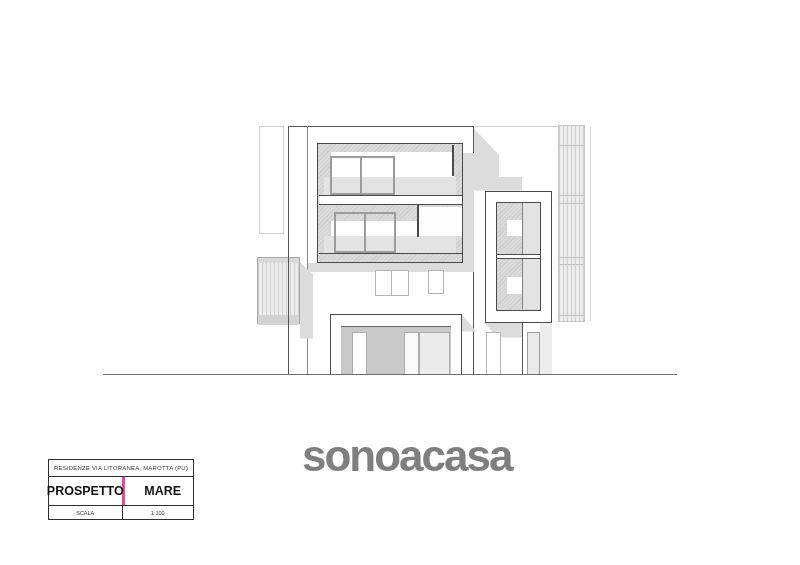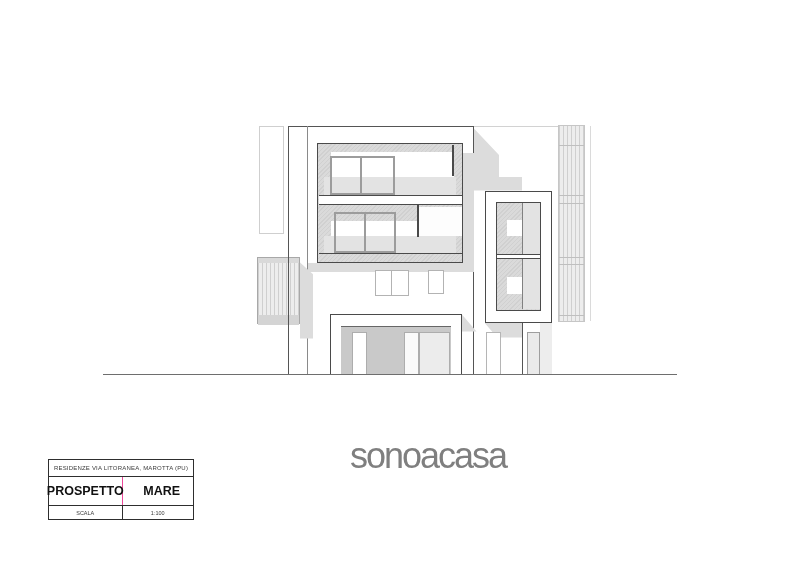--- a/index.html
+++ b/index.html
@@ -12,29 +12,29 @@
           background-image:repeating-linear-gradient(90deg,#cfcfcf 0 1px,#ededed 1px 4px);}
   .shadow{background:#dcdcdc;}
   .frame{border:2px solid #9c9c9c;background:transparent;}
   
   #titleblock{left:48px;top:459px;width:146px;height:61px;border:1.2px solid #2e2e2e;background:#fff;}
   #titleblock .row1{height:16px;border-bottom:1px solid #2e2e2e;display:flex;align-items:center;justify-content:center;
                     font-size:6px;letter-spacing:0.2px;color:#3a3a3a;}
   #titleblock .row2{height:28px;border-bottom:1px solid #2e2e2e;display:flex;}
   #titleblock .row2 .cell{display:flex;align-items:center;justify-content:center;font-weight:bold;
                           font-size:12.5px;color:#111;}
-  #titleblock .row2 .c1{width:72.5px;border-right:1px solid #ec4899;}
+  #titleblock .row2 .c1{width:72.5px;border-right:3px solid #ec4899;}
   #titleblock .row2 .c2{flex:1;padding-left:8px;}
   #titleblock .row3{height:13px;display:flex;}
   #titleblock .row3 .cell{display:flex;align-items:center;justify-content:center;font-size:5.5px;color:#3a3a3a;}
   #titleblock .row3 .c1{width:72.5px;border-right:1px solid #2e2e2e;}
   #titleblock .row3 .c2{flex:1;}
   
   #logo{left:302px;top:434px;width:260px;}
-  #logo .brand{font-size:36px;font-weight:normal;letter-spacing:-2px;color:#7f7f7f;line-height:44px;margin-left:48px;}
+  #logo .brand{font-size:44px;font-weight:bold;letter-spacing:-2px;color:#7f7f7f;line-height:44px;}
   #logo .tagline{font-size:14.5px;letter-spacing:0.6px;color:#9c9c9c;margin-top:1px;}
 </style>
 </head>
 <body>
 
 <div id="sheet">
 
   <div class="abs" style="left:0;top:0;width:800px;height:430px;">
 
     <div class="abs" style="left:259px;top:126px;width:24.5px;height:107.5px;border:1px solid #cfcfcf;"></div>

